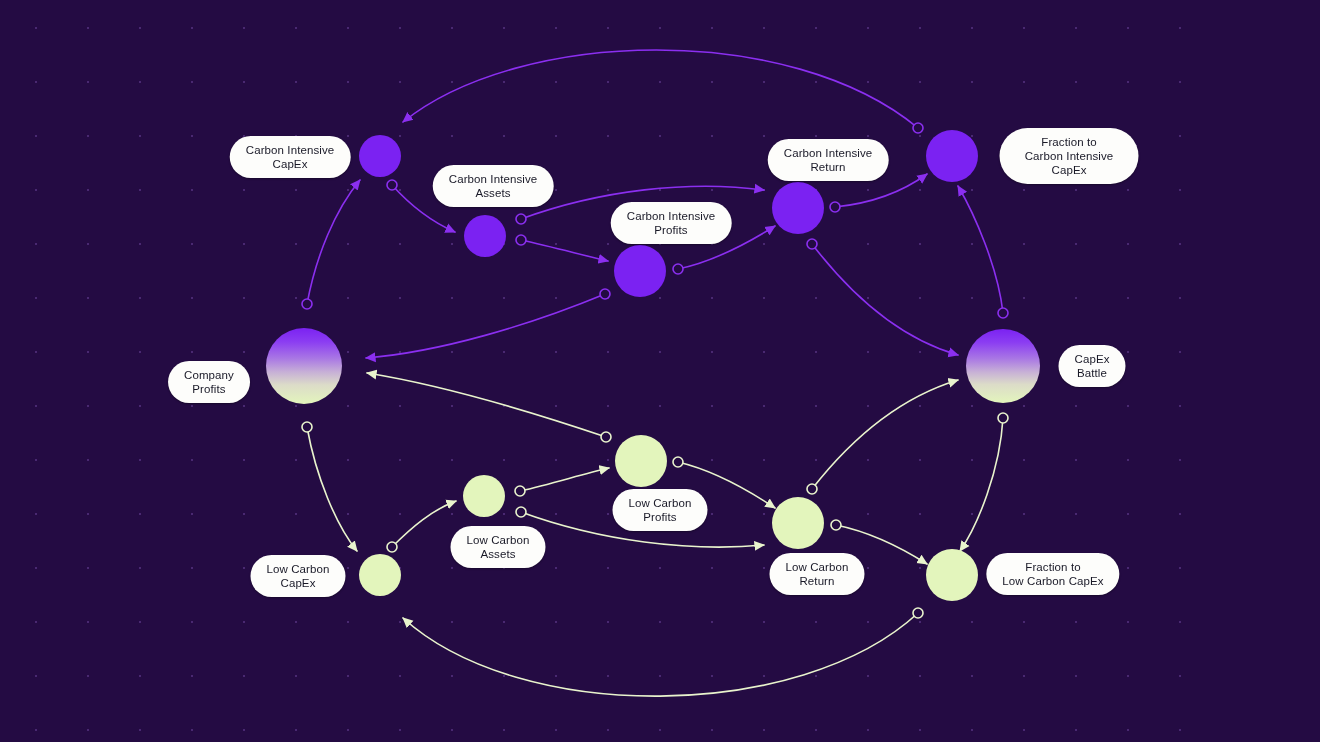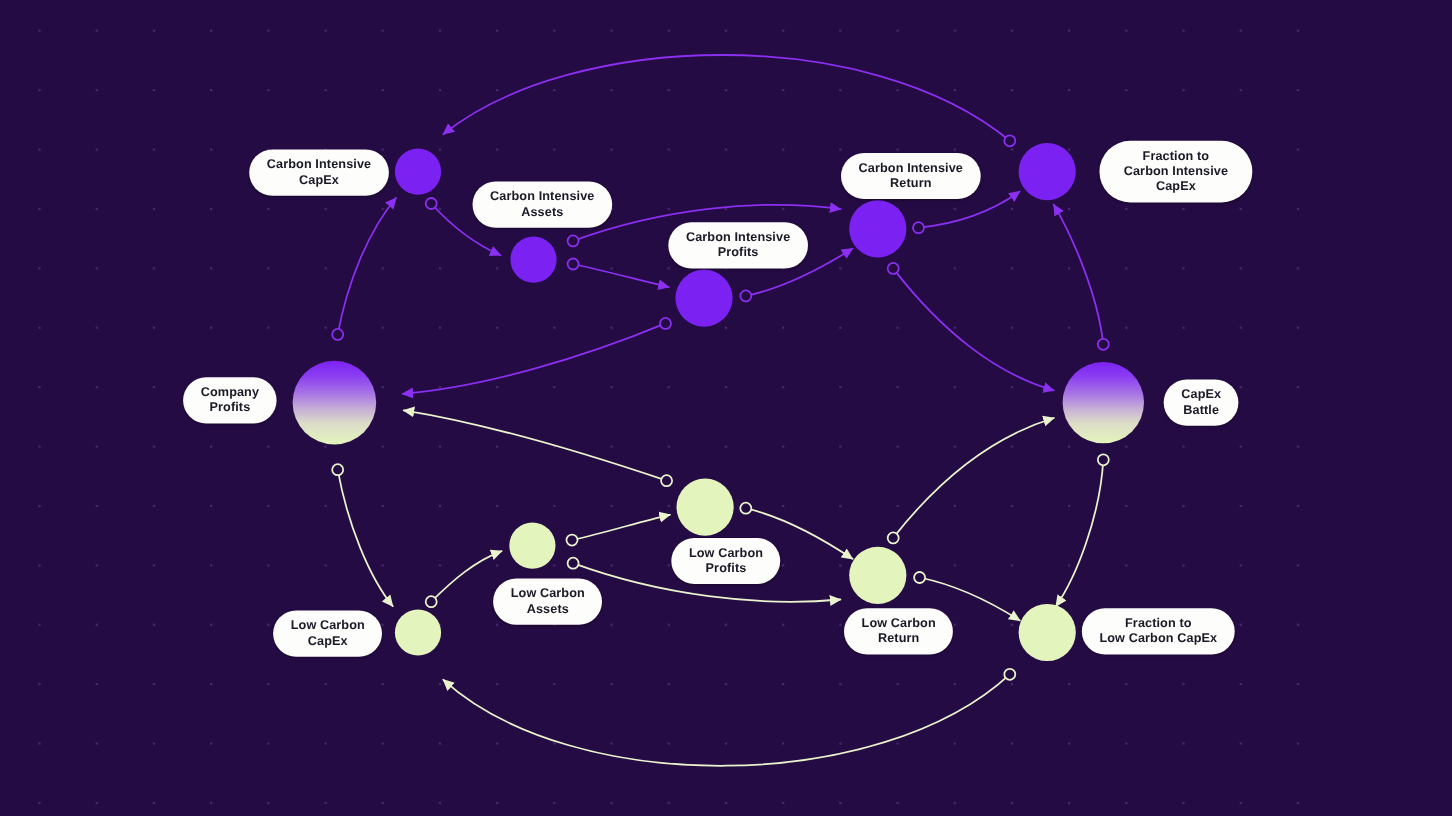--- a/index.html
+++ b/index.html
@@ -12,21 +12,20 @@
     position: relative;
     width: 1208px;
     height: 742px;
     overflow: hidden;
     background-color: #240b43;
     background-image:
       radial-gradient(circle at 1px 1px, rgba(160,110,220,0.30) 1px, transparent 1.4px);
     background-size: 52px 54px;
     background-position: 35px 27px;
     font-family: "Liberation Sans", sans-serif;
-    font-weight: bold;
   }
   #wires { position: absolute; inset: 0; width: 1320px; height: 742px; }
 
   .node {
     position: absolute;
     border-radius: 50%;
     transform: translate(-50%, -50%);
   }
   .node.purple { background: #7b22f2; }
   .node.green  { background: #e3f5bc; }
@@ -134,21 +133,21 @@
       <div class="pill" style="left: 290px; top: 157px;">Carbon Intensive
 CapEx</div>
       <div class="pill" style="left: 493px; top: 186px;">Carbon Intensive
 Assets</div>
       <div class="pill" style="left: 671px; top: 223px;">Carbon Intensive
 Profits</div>
       <div class="pill" style="left: 828px; top: 160px;">Carbon Intensive
 Return</div>
       <div class="pill" style="left: 1069px; top: 156px;">Fraction to
 Carbon Intensive CapEx</div>
-      <div class="pill" style="left: 209px; top: 364px;">Company
+      <div class="pill" style="left: 209px; top: 382px;">Company
 Profits</div>
       <div class="pill" style="left: 1092px; top: 366px;">CapEx
 Battle</div>
       <div class="pill" style="left: 298px; top: 576px;">Low Carbon
 CapEx</div>
       <div class="pill" style="left: 498px; top: 547px;">Low Carbon
 Assets</div>
       <div class="pill" style="left: 660px; top: 510px;">Low Carbon
 Profits</div>
       <div class="pill" style="left: 817px; top: 574px;">Low Carbon

